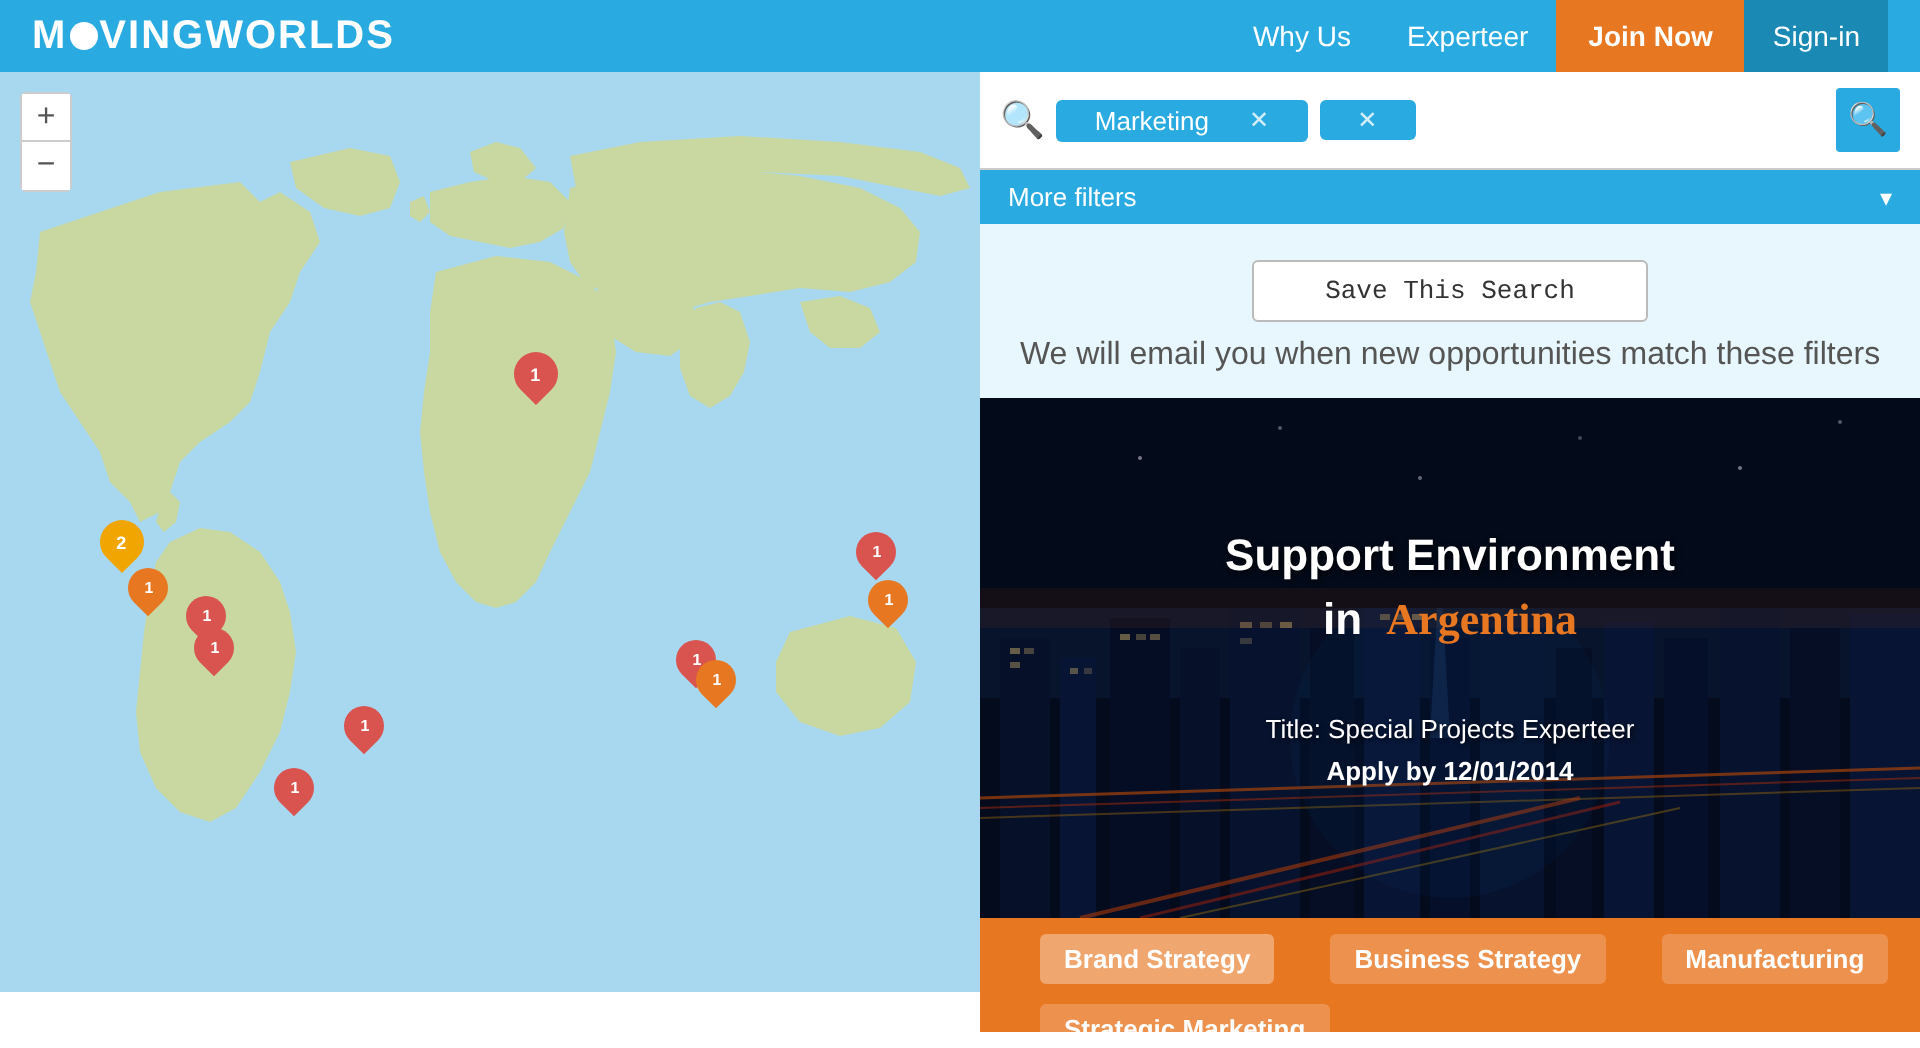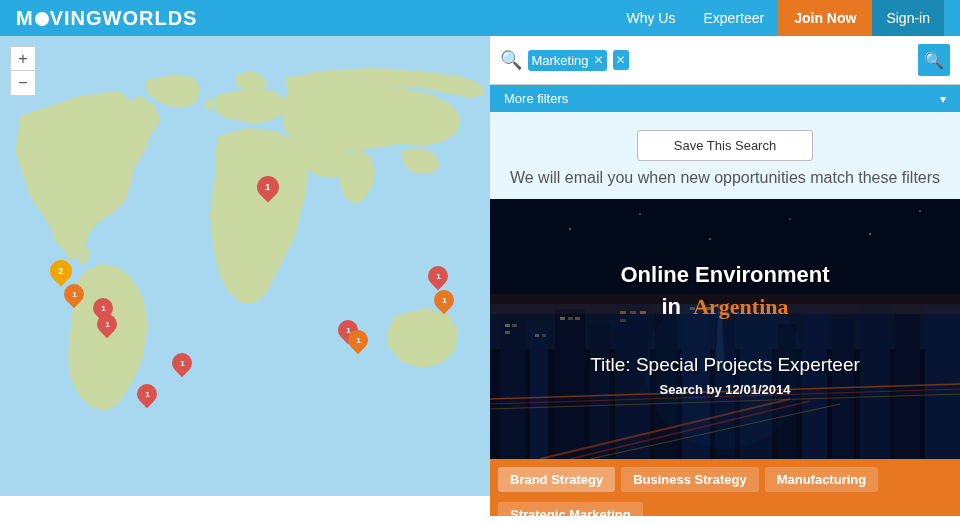--- a/index.html
+++ b/index.html
@@ -149,23 +149,23 @@
     .search-icon-wrap {
       color: #29abe2;
       font-size: 18px;
     }
     .tag {
       display: flex;
       align-items: center;
       background: #29abe2;
       color: #fff;
       border-radius: 3px;
-      padding: 3px 3px;
+      padding: 3px 19px;
       font-size: 13px;
-      gap: 5px;
+      gap: 20px;
     }
     .tag-close {
       cursor: pointer;
       font-size: 12px;
       color: #fff;
       opacity: 0.8;
     }
     .search-input-fake {
       flex: 1;
       border: none;
@@ -208,20 +208,21 @@
       gap: 8px;
     }
     .save-search-btn {
       background: #fff;
       border: 1px solid #bbb;
       border-radius: 3px;
       padding: 7px 36px;
       font-size: 13px;
       color: #333;
       cursor: pointer;
+      font-family: Liberation Mono, monospace;
     }
     .save-search-desc {
       font-size: 16px;
       color: #555;
       text-align: center;
     }
 
     
     .opportunity-card {
       position: relative;
@@ -262,20 +263,21 @@
       overflow: hidden;
     }
     .skill-tag {
       background: rgba(255,255,255,0.2);
       color: #fff;
       border-radius: 3px;
       padding: 5px 12px;
       font-size: 13px;
       font-weight: bold;
       cursor: pointer;
+      margin-left: 22px;
     }
     .skill-tag.active, .skill-tag:hover {
       background: rgba(255,255,255,0.35);
     }
   </style>
 </head>
 <body>
 
 <header class="header">
   <div class="logo">
@@ -492,29 +494,29 @@
           <circle cx="150" cy="15" r="1" fill="white" opacity="0.5"></circle>
           <circle cx="220" cy="40" r="1" fill="white" opacity="0.6"></circle>
           <circle cx="300" cy="20" r="1" fill="white" opacity="0.4"></circle>
           <circle cx="380" cy="35" r="1" fill="white" opacity="0.7"></circle>
           <circle cx="430" cy="12" r="1" fill="white" opacity="0.5"></circle>
 
           <rect x="0" y="95" width="470" height="20" fill="rgba(255,100,0,0.1)"></rect>
         </svg>
         <div class="card-overlay">
           <div style="color:#fff;font-size:22px;font-weight:bold;text-align:center;text-shadow:1px 1px 3px rgba(0,0,0,0.8);">
-            <span>Online Environment</span>
+            <span>Support Environment</span>
           </div>
           <div style="font-size:22px;font-weight:bold;text-align:center;">
             <span style="color:#fff;">in</span>
             <span style="color:#e87722;margin-left:6px;font-family:Liberation Serif, serif;">Argentina</span>
           </div>
-          <div style="color:#fff;font-size:19px;text-align:center;text-shadow:1px 1px 2px rgba(0,0,0,0.7);margin-top:28px;">Title: Special Projects Experteer</div>
+          <div style="color:#fff;font-size:13px;text-align:center;text-shadow:1px 1px 2px rgba(0,0,0,0.7);margin-top:28px;">Title: Special Projects Experteer</div>
           <div style="color:#fff;font-size:13px;font-weight:bold;">
-            <span>Search by</span>
+            <span>Apply by</span>
             <span>12/01/2014</span>
           </div>
         </div>
       </div>
     </div>
 
     <div class="tags-bar">
       <div class="skill-tag active">Brand Strategy</div>
       <div class="skill-tag">Business Strategy</div>
       <div class="skill-tag">Manufacturing</div>

